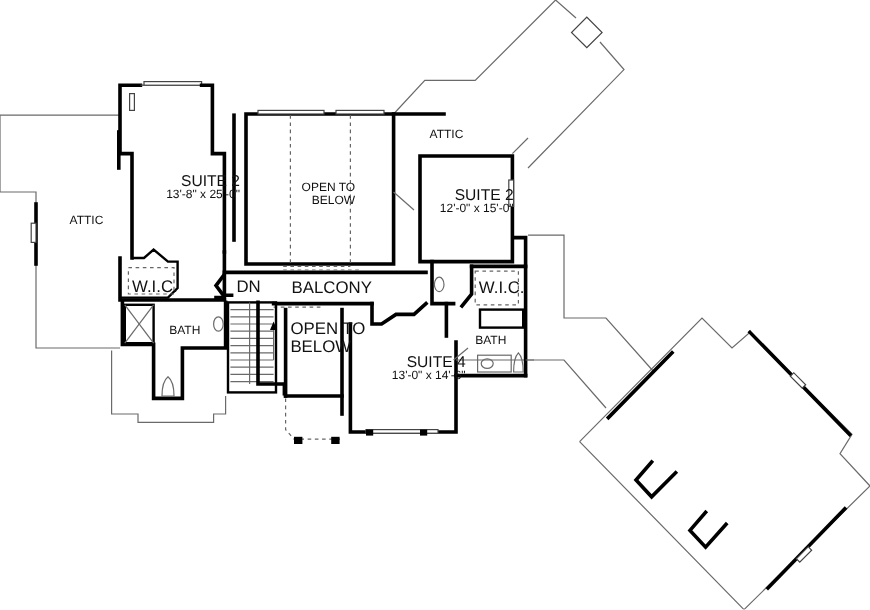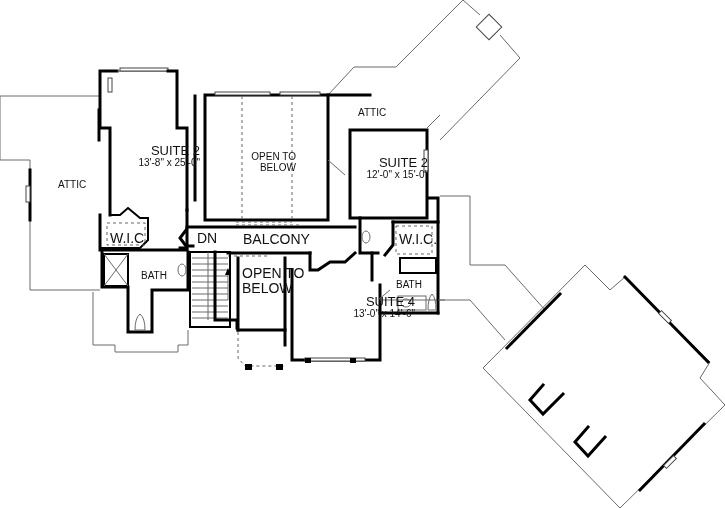--- a/index.html
+++ b/index.html
@@ -179,19 +179,19 @@
 <div class="lbl tiny" style="left:197px;top:231px;">DN</div>
 
 <div class="lbl tiny" style="left:110px;top:231px;">W.I.C.</div>
 <div class="lbl small" style="left:141px;top:271px;">BATH</div>
 
 <div class="lbl tiny" style="left:242px;top:266px;width:42px;">
   <div>OPEN TO</div>
   <div>BELOW</div>
 </div>
 
-<div class="lbl" style="left:308px;top:295px;width:107px;">
+<div class="lbl" style="left:281px;top:295px;width:107px;">
   <div class="room-name">SUITE 4</div>
   <div class="room-dim">13'-0" x 14'-6"</div>
 </div>
 
 <div class="lbl tiny" style="left:399px;top:232px;">W.I.C.</div>
 <div class="lbl small" style="left:396px;top:280px;">BATH</div>
 
 </body></html>

